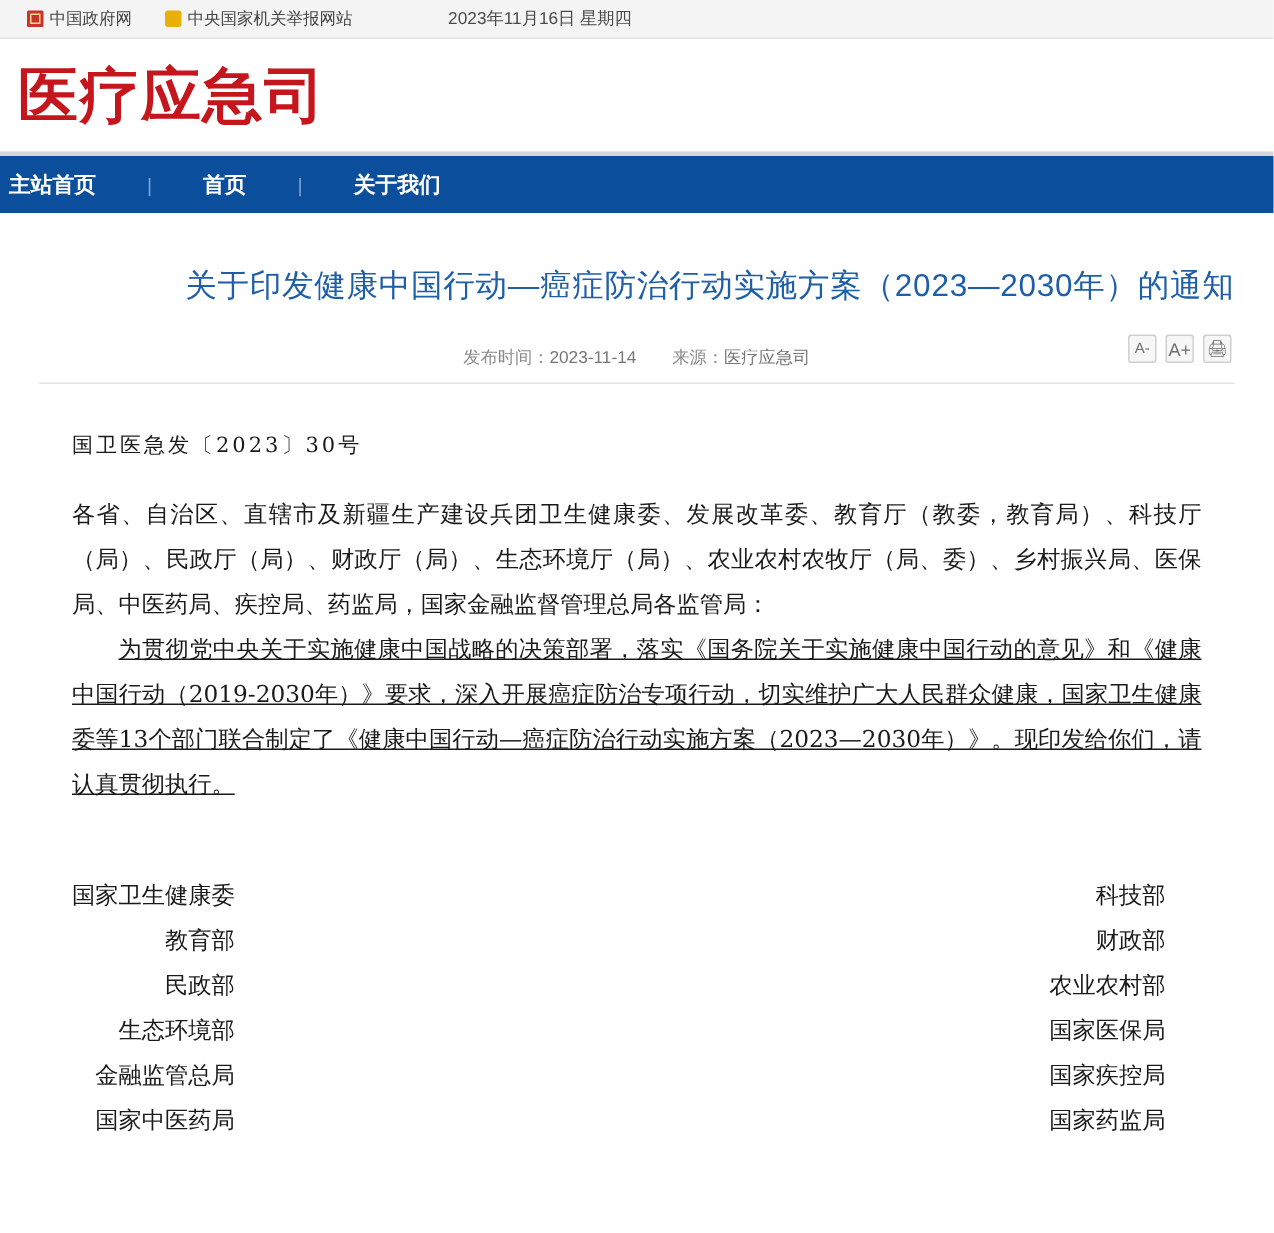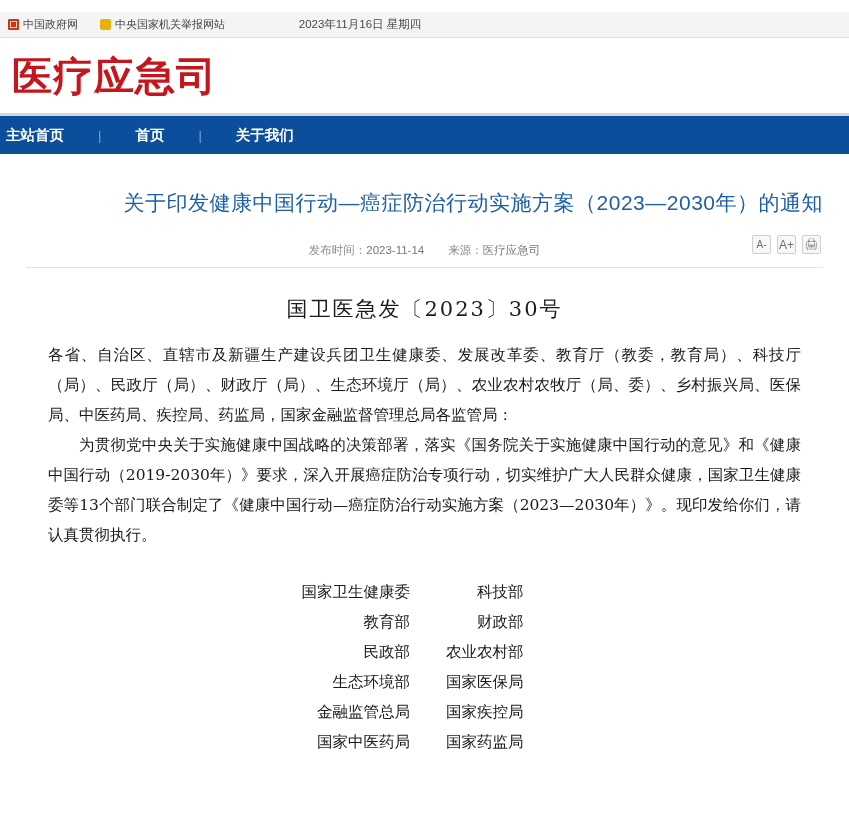--- a/index.html
+++ b/index.html
@@ -20,25 +20,24 @@
     background: #ffffff;
   }
 
   
   .topbar {
     height: 26px;
     background: #f4f4f4;
     border-bottom: 1px solid #e2e2e2;
     display: flex;
     align-items: center;
-    padding: 0 8px;
+    padding: 0 18px;
     box-sizing: border-box;
     font-size: 11px;
     color: #555;
-    margin-top: 12px;
   }
   .topbar-link {
     display: flex;
     align-items: center;
     gap: 4px;
     margin-right: 22px;
     color: #444;
     text-decoration: none;
     white-space: nowrap;
   }
@@ -175,38 +174,38 @@
 
   .doc-body {
     font-family: "DejaVu Serif", serif;
     color: #1a1a1a;
     font-size: 15.5px;
     line-height: 30px;
     padding: 0 22px;
     box-sizing: border-box;
   }
   .doc-number {
-    text-align: center;
-    font-size: 21px;
+    text-align: left;
+    font-size: 14px;
     letter-spacing: 2px;
     margin-top: 26px;
     margin-bottom: 16px;
   }
   .p-justify {
     text-align: justify;
     text-justify: inter-ideograph;
     margin: 0;
   }
-  .p-indent { text-indent: 2em; }
+  .p-indent { text-indent: 2em; text-decoration: underline; }
 
   
   .signature {
-    margin-top: 27px;
-    display: flex;
-    justify-content: center;
+    margin-top: 44px;
+    display: flex;
+    justify-content: space-between;
     font-family: "DejaVu Serif", serif;
     font-size: 15.5px;
     line-height: 30px;
     color: #1a1a1a;
     padding-right: 24px;
   }
   .sig-col {
     text-align: right;
   }
   .sig-col.left { margin-right: 36px; }

